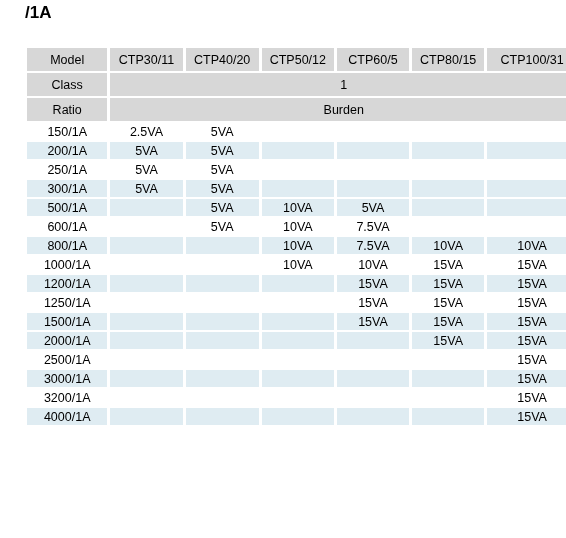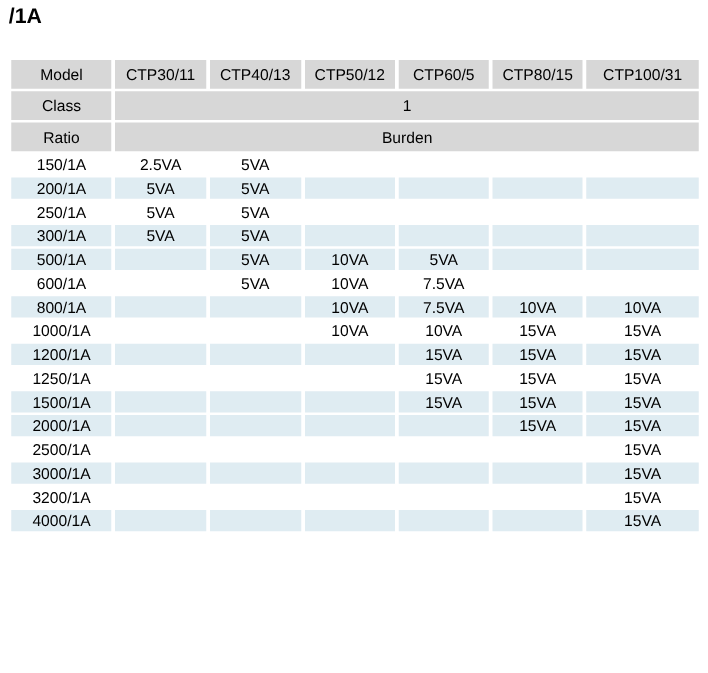--- a/index.html
+++ b/index.html
@@ -12,20 +12,21 @@
     height: 538px;
     font-family: "Liberation Sans", sans-serif;
     color: #000000;
     overflow: hidden;
   }
   #page {
     position: relative;
     width: 492px;
     height: 538px;
     background: #ffffff;
+    margin-left: 18px;
   }
   .title {
     position: absolute;
     left: 7px;
     top: 1px;
     font-size: 17px;
     font-weight: bold;
     letter-spacing: 0px;
     line-height: 24px;
     color: #000000;
@@ -93,21 +94,21 @@
         <col class="c2">
         <col class="c3">
       <col class="c4">
         <col class="c5">
         <col class="c6">
     </colgroup>
     <thead>
       <tr class="hdr">
         <td>Model</td>
         <td>CTP30/11</td>
-        <td>CTP40/13</td>
+        <td>CTP40/20</td>
         <td>CTP50/12</td>
         <td>CTP60/5</td>
         <td>CTP80/15</td>
         <td>CTP100/31</td>
       </tr>
       <tr class="hdr">
         <td>Class</td>
         <td class="spanned" colspan="6">1</td>
       </tr>
       <tr class="hdr">

